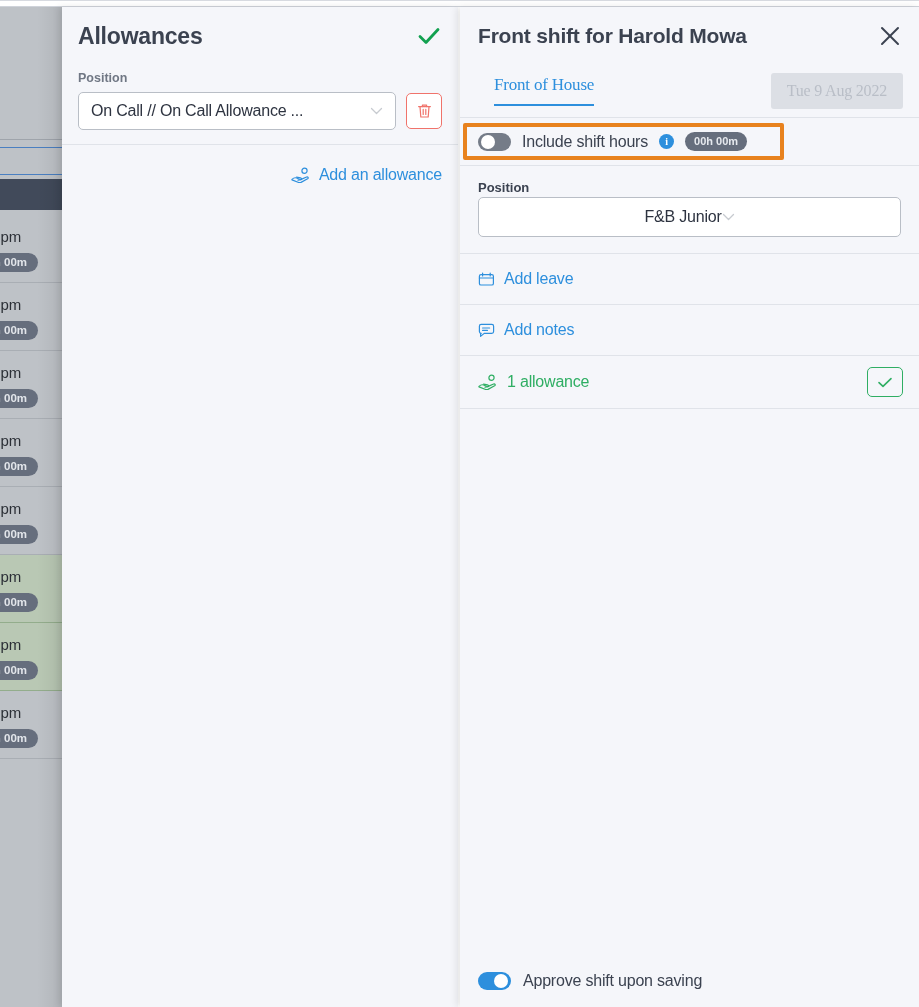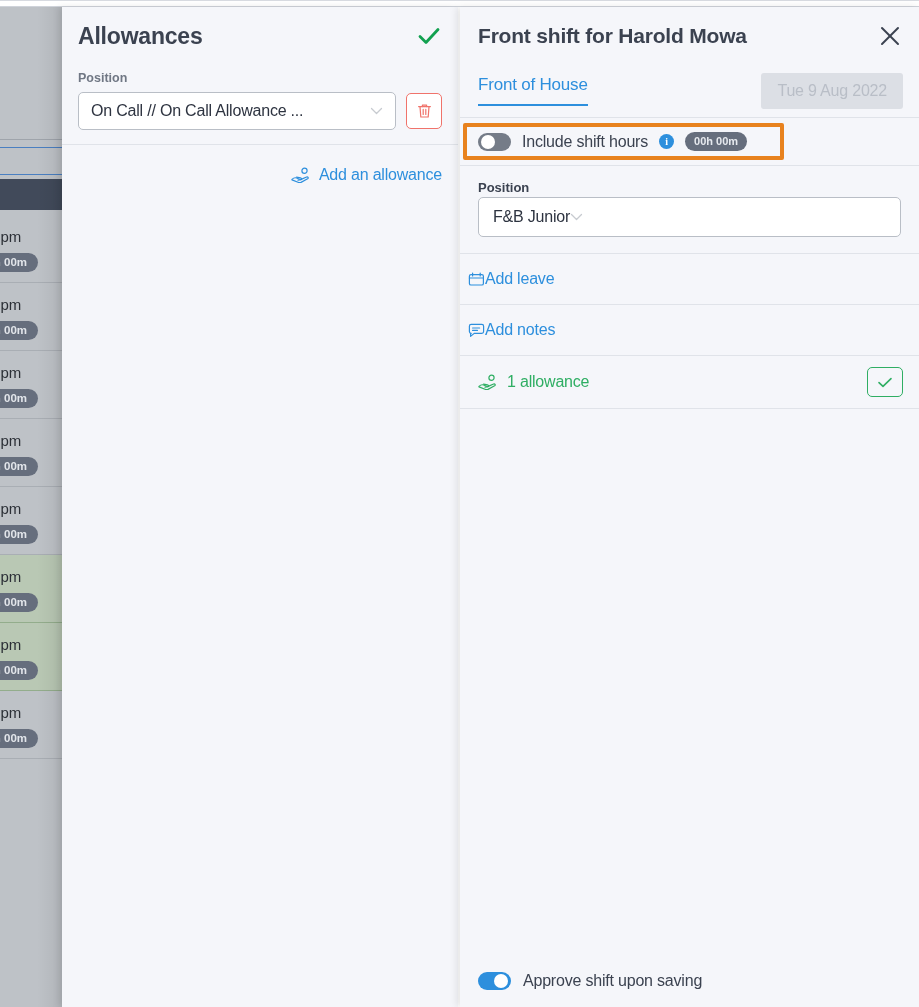--- a/index.html
+++ b/index.html
@@ -124,21 +124,22 @@
   }
   .shift-header {
     height: 57px; display: flex; align-items: center; justify-content: space-between;
     padding: 0 18px;
   }
   .shift-title { font-size: 21px; font-weight: bold; color: #3b4250; letter-spacing: -.2px; }
   .close-x { width: 22px; height: 22px; display: block; }
 
   .tabs-row {
     height: 53px; display: flex; align-items: center; justify-content: space-between;
-    padding: 0 16px 0 18px;
+    padding: 0 16px 0 34px;
+    font-family: Liberation Serif, serif;
   }
   .tab-active {
     font-size: 17px; color: #2d8fdd; padding-bottom: 9px;
     border-bottom: 2px solid #2d8fdd; letter-spacing: -.2px;
   }
   .date-chip {
     background: #dcdfe5; color: #b9bec7;
     font-size: 16px; padding: 9px 16px; border-radius: 3px; letter-spacing: -.2px;
   }
 
@@ -175,26 +176,26 @@
   }
   .hours-pill {
     background: #666e7d; color: #e6e9ee; border-radius: 10px;
     padding: 3px 9px 4px 9px; font-size: 11px; font-weight: bold;
   }
 
   .position-block { padding: 14px 18px 16px 18px; }
   .pos-label { font-size: 13px; font-weight: bold; color: #3b4250; margin-bottom: 2px; }
   .pos-select {
     height: 40px; background: #ffffff; border: 1px solid #b9bec6; border-radius: 5px;
-    display: flex; align-items: center; justify-content: flex-start; padding: 0 14px;
+    display: flex; align-items: center; justify-content: center; padding: 0 14px;
   }
   .pos-value { font-size: 16px; color: #2d3340; letter-spacing: -.2px; }
 
   .action-row {
-    height: 50px; display: flex; align-items: center; padding-left: 8px;
+    height: 50px; display: flex; align-items: center; gap: 9px; padding-left: 18px;
   }
   .action-row .link-blue { font-size: 16px; }
   .leave-icon { width: 17px; height: 15px; display: block; }
   .notes-icon { width: 17px; height: 15px; display: block; }
 
   .allowance-row {
     height: 52px; display: flex; align-items: center; justify-content: space-between;
     padding: 0 16px 0 18px;
   }
   .allowance-left { display: flex; align-items: center; gap: 9px; }

